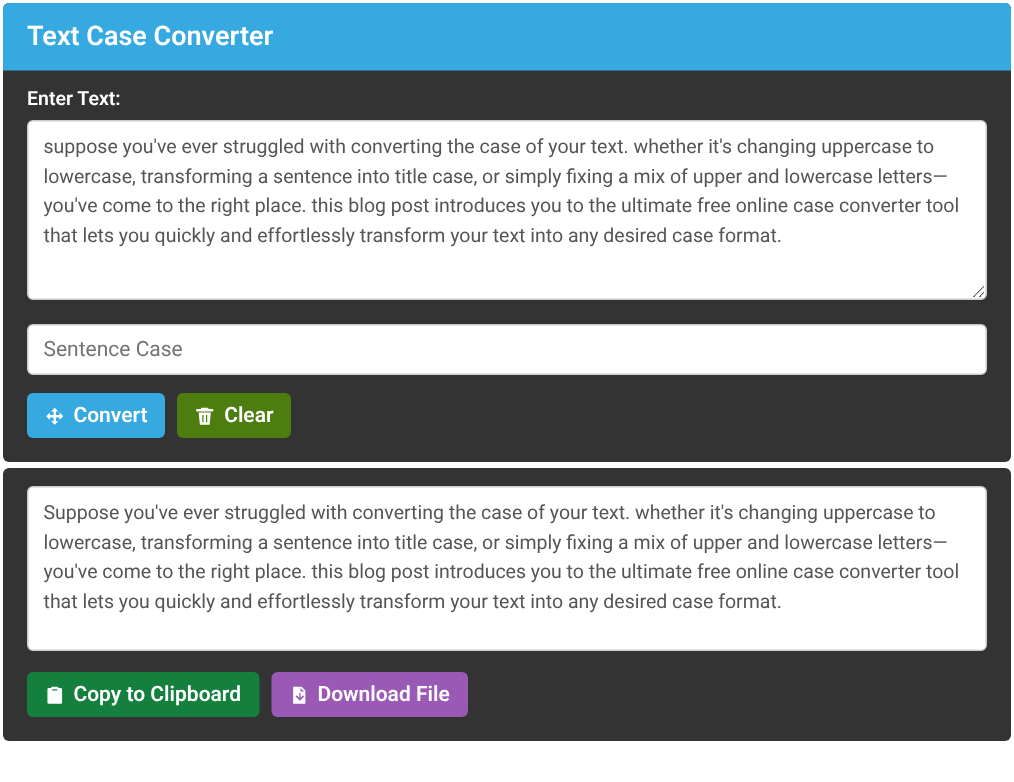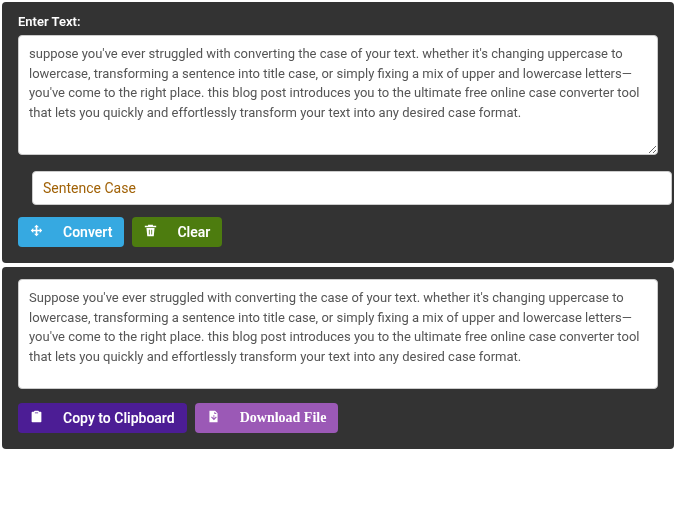--- a/index.html
+++ b/index.html
@@ -51,57 +51,55 @@
       resize: vertical;
     }
     .form-select {
       width: 100%;
       background: #ffffff;
       border: 1px solid #cccccc;
       border-radius: 4px;
       padding: 7px 10px;
       font-size: 14px;
       font-family: inherit;
-      color: #a16207;
+      color: #737373;
       height: 34px;
       appearance: none;
-      margin-left: 14px;
       -webkit-appearance: none;
     }
     .select-wrap {
       position: relative;
     }
     .form-group {
       margin-bottom: 12px;
     }
     .btn {
       display: inline-flex;
-      align-items: flex-start;
-      gap: 20px;
+      align-items: center;
+      gap: 6px;
       border: none;
       border-radius: 4px;
       padding: 7px 12px;
       font-size: 14px;
       font-weight: 600;
       color: #ffffff;
       cursor: pointer;
       font-family: inherit;
     }
     .btn-info {
       background: #36a9e1;
     }
     .btn-danger {
       background: #4d7c0f;
     }
     .btn-success {
-      background: #4c1d95;
+      background: #15803d;
     }
     .btn-purple {
       background: #9b59b6;
-      font-family: Liberation Serif, serif;
     }
     .btn-row {
       display: flex;
       gap: 8px;
     }
     .section-gap {
       height: 2px;
     }
     .icon {
       width: 13px;
@@ -126,20 +124,21 @@
       font-family: inherit;
       color: #555555;
       line-height: 1.5;
       margin-bottom: 14px;
     }
   </style>
 </head>
 <body>
 
 <div class="panel">
+  <div class="panel-header">Text Case Converter</div>
   <div class="panel-body">
     <div class="form-group">
       <label class="form-label">Enter Text:</label>
       <textarea class="form-textarea" style="">suppose you've ever struggled with converting the case of your text. whether it's changing uppercase to lowercase, transforming a sentence into title case, or simply fixing a mix of upper and lowercase letters—you've come to the right place. this blog post introduces you to the ultimate free online case converter tool that lets you quickly and effortlessly transform your text into any desired case format.</textarea>
     </div>
     <div class="form-group">
       <div class="select-wrap">
         <select class="form-select">
           <option>Sentence Case</option>
         </select>

